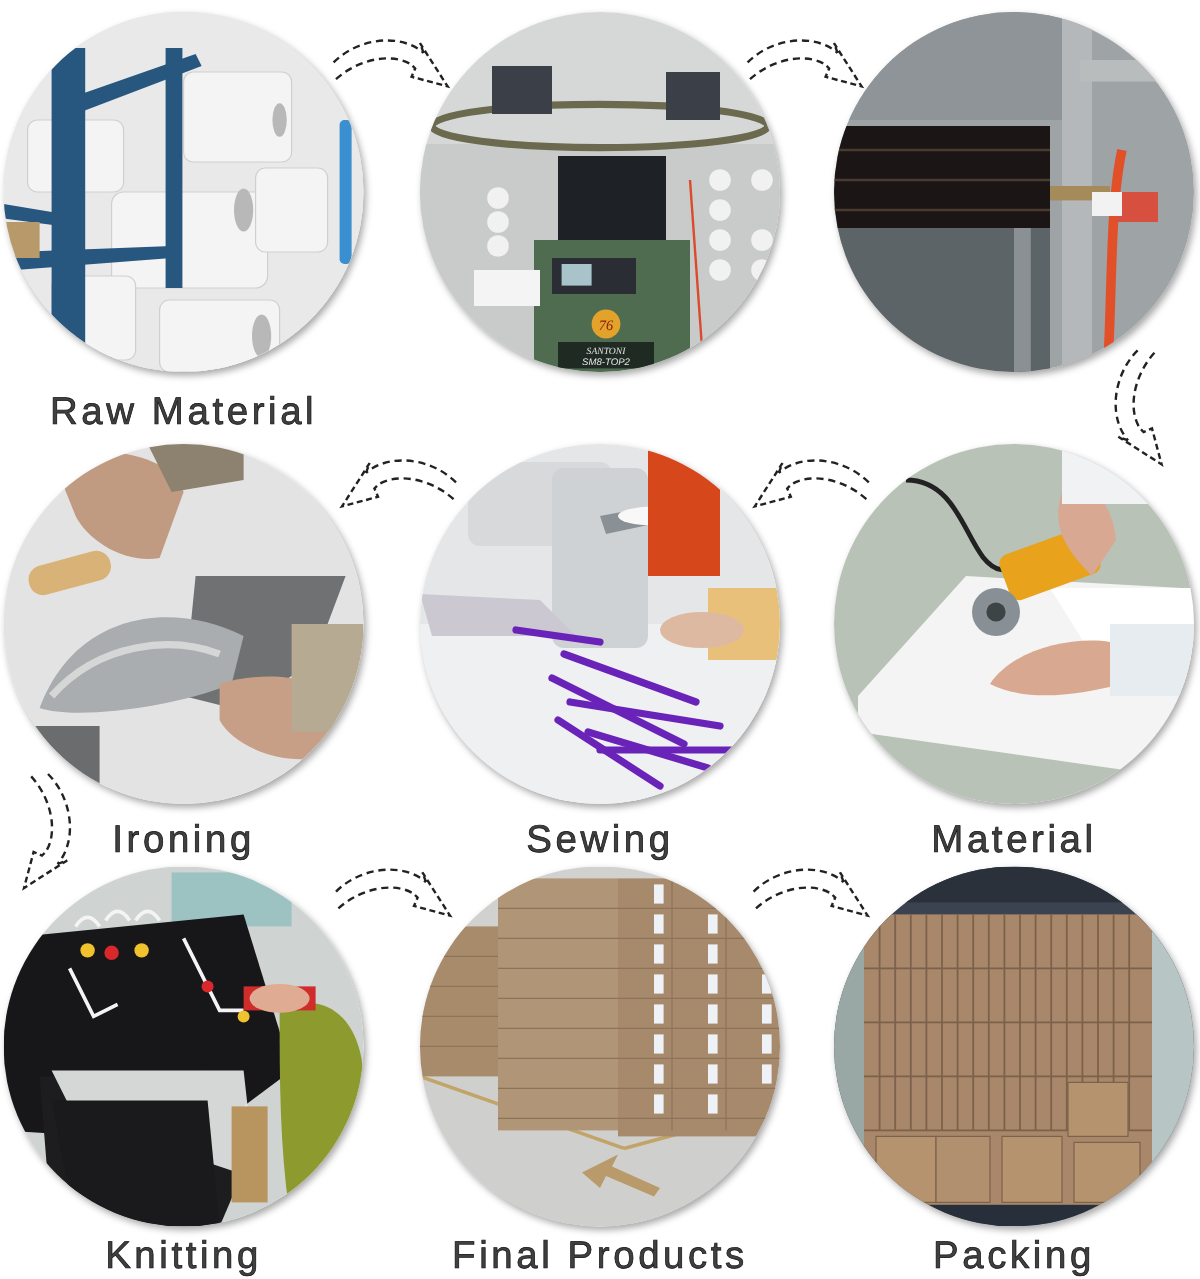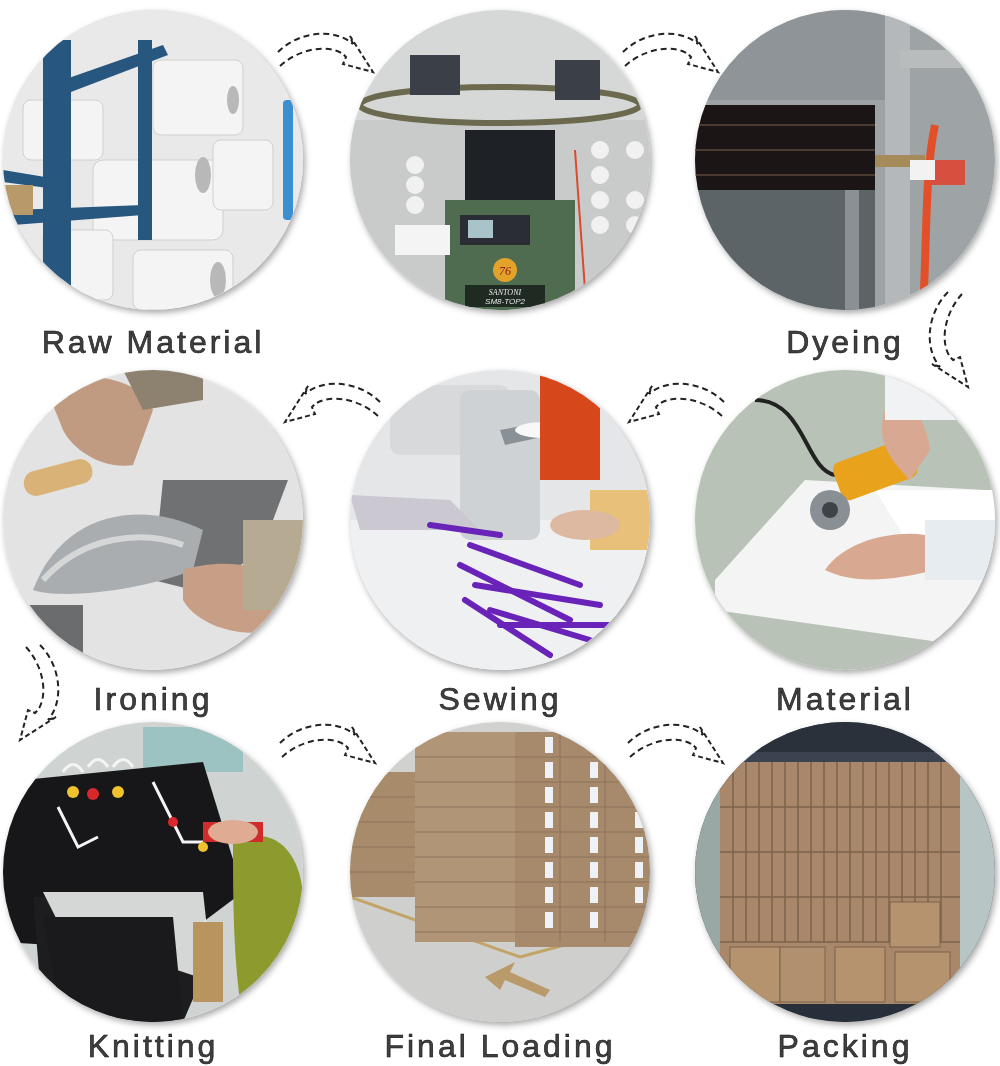--- a/index.html
+++ b/index.html
@@ -105,21 +105,20 @@
       <rect x="0" y="180" width="180" height="120" fill="#5d6468"></rect>
       <rect x="150" y="180" width="14" height="120" fill="#8a9093"></rect>
       <rect x="190" y="0" width="25" height="300" fill="#b4b8ba"></rect>
       <rect x="180" y="145" width="50" height="12" fill="#a58a5a"></rect>
       <rect x="205" y="40" width="80" height="18" fill="#b9bcbd"></rect>
       <path d="M240 115 C 230 160, 232 230, 228 300" fill="none" stroke="#e2502a" stroke-width="8"></path>
       <rect x="235" y="150" width="35" height="25" fill="#d64f3f"></rect>
       <rect x="215" y="150" width="25" height="20" fill="#f2f2f2"></rect>
     </svg>
   </div>
-  <div class="label" style="top:314px;">Dyeing</div>
 </div>
 
 <div class="step" style="left:3px; top:370px;">
   <div class="photo">
     <svg viewBox="0 0 300 300" preserveAspectRatio="none">
       <rect width="300" height="300" fill="#e3e3e3"></rect>
       <polygon points="160,110 285,110 270,150 260,180 230,200 190,220 150,210" fill="#6f7173"></polygon>
       <polygon points="25,235 80,235 80,300 25,300" fill="#6a6c6e"></polygon>
       <path d="M30 220 C 60 140, 140 130, 200 160 L 190 200 C 140 220, 60 230, 30 220 Z" fill="#a9adb0"></path>
       <path d="M40 210 C 80 165, 140 160, 180 175" fill="none" stroke="#e8e8e8" stroke-width="6" opacity="0.7"></path>
@@ -256,21 +255,21 @@
           <rect x="240" y="165" width="8" height="16"></rect>
           <rect x="240" y="190" width="8" height="16"></rect>
         <rect x="285" y="90" width="8" height="16"></rect>
           <rect x="285" y="115" width="8" height="16"></rect>
           <rect x="285" y="140" width="8" height="16"></rect>
           <rect x="285" y="165" width="8" height="16"></rect>
       </g>
       <polygon points="135,255 165,240 160,250 200,268 195,275 155,258 150,268" fill="#b99a6a"></polygon>
     </svg>
   </div>
-  <div class="label" style="top:306px;">Final Loading</div>
+  <div class="label" style="top:306px;">Final Products</div>
 </div>
 
 <div class="step" style="left:695px; top:722px;">
   <div class="photo">
     <svg viewBox="0 0 300 300" preserveAspectRatio="none">
       <rect width="300" height="300" fill="#3b4350"></rect>
       <rect x="0" y="0" width="300" height="30" fill="#2a313b"></rect>
       <rect x="260" y="30" width="40" height="270" fill="#b7c5c4"></rect>
       <rect x="0" y="30" width="25" height="270" fill="#9aa8a5"></rect>
       <rect x="25" y="40" width="240" height="245" fill="#a8876a"></rect>

